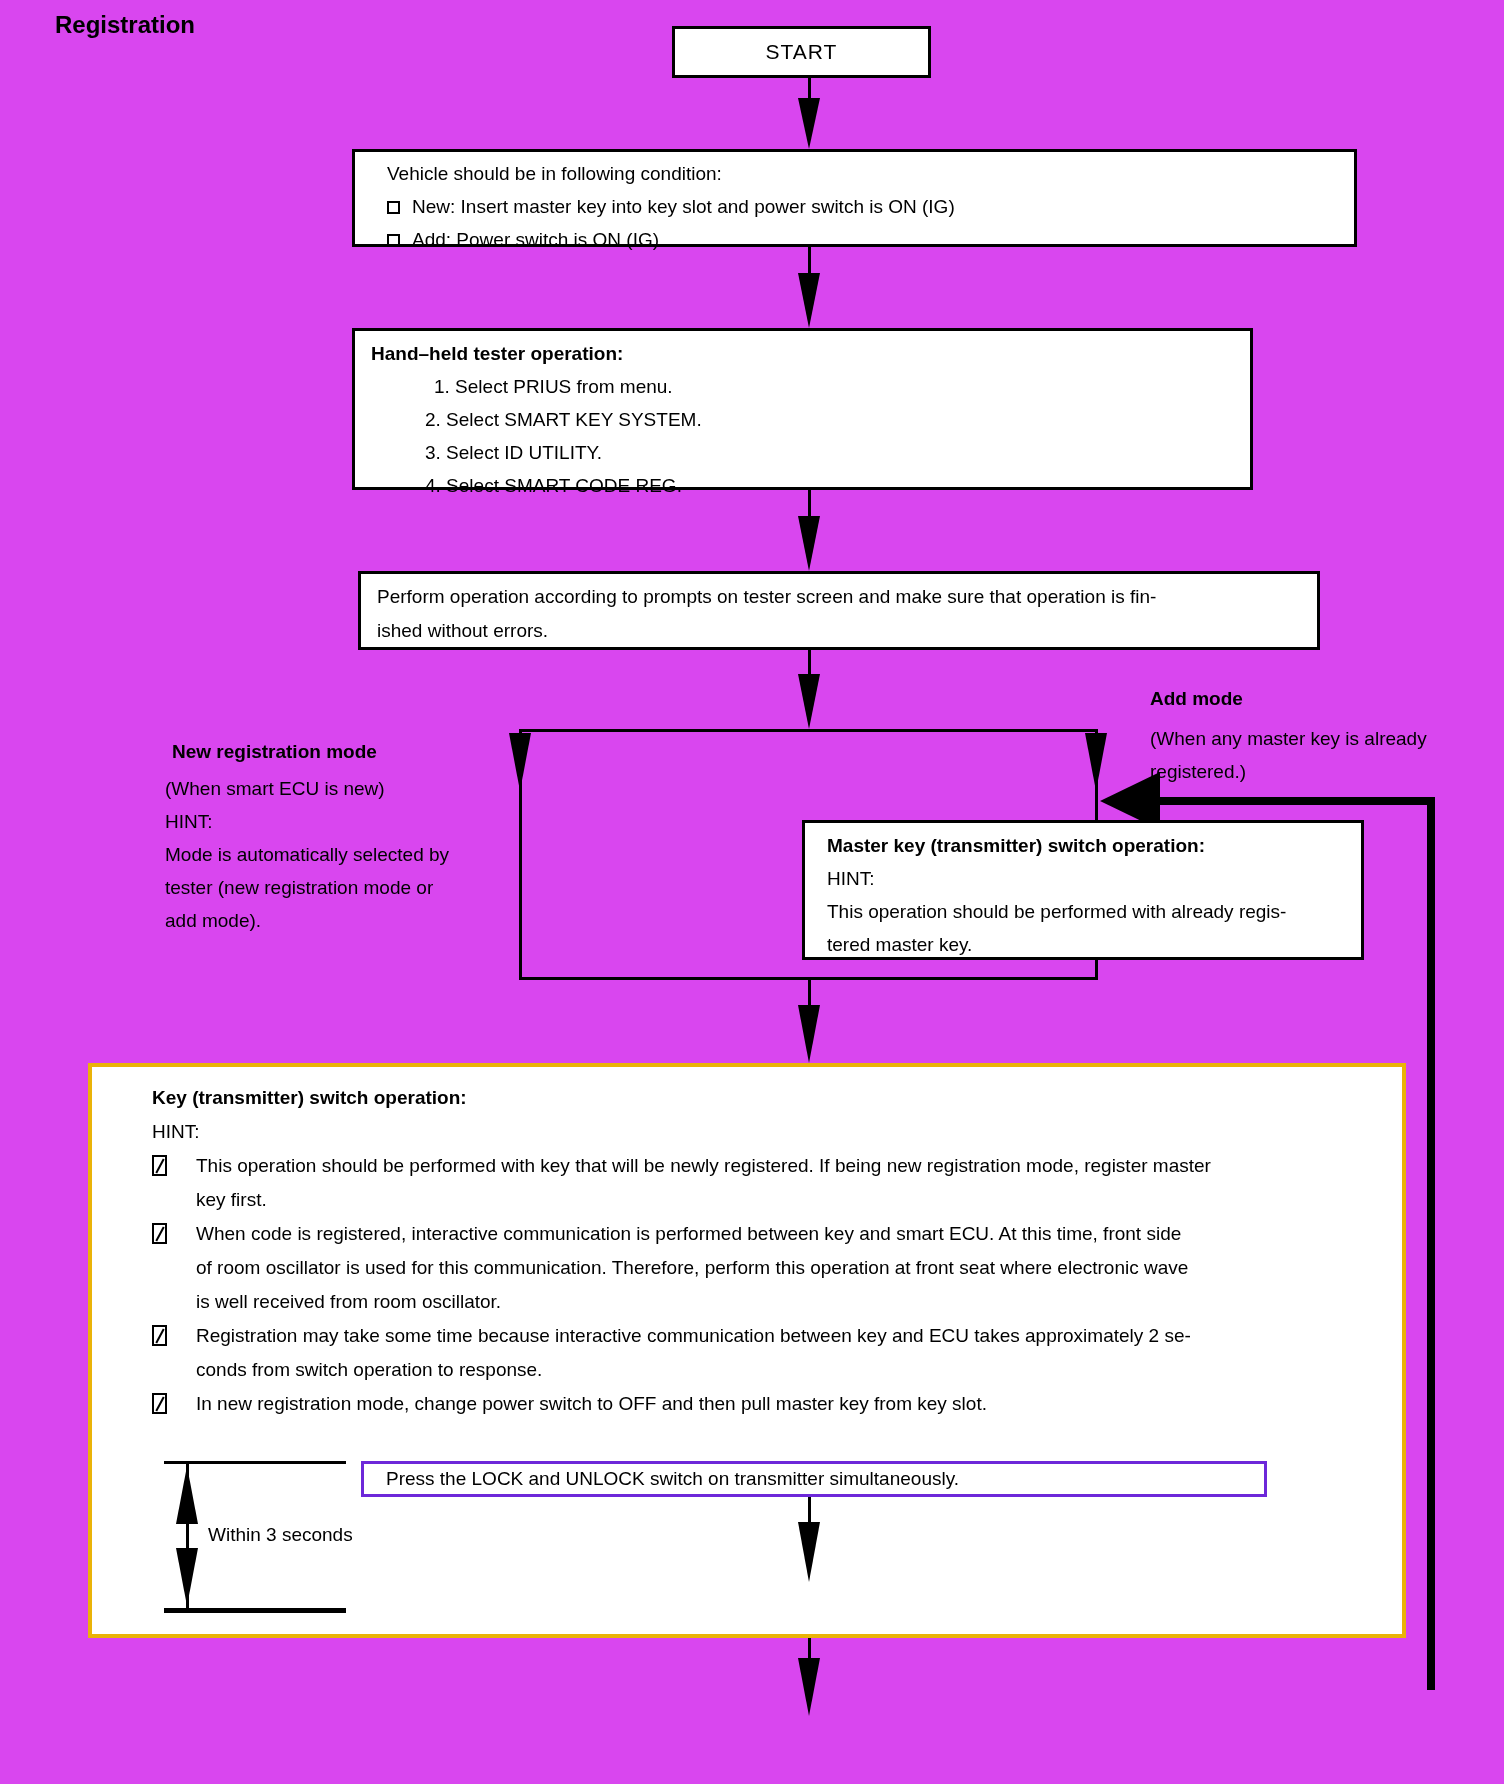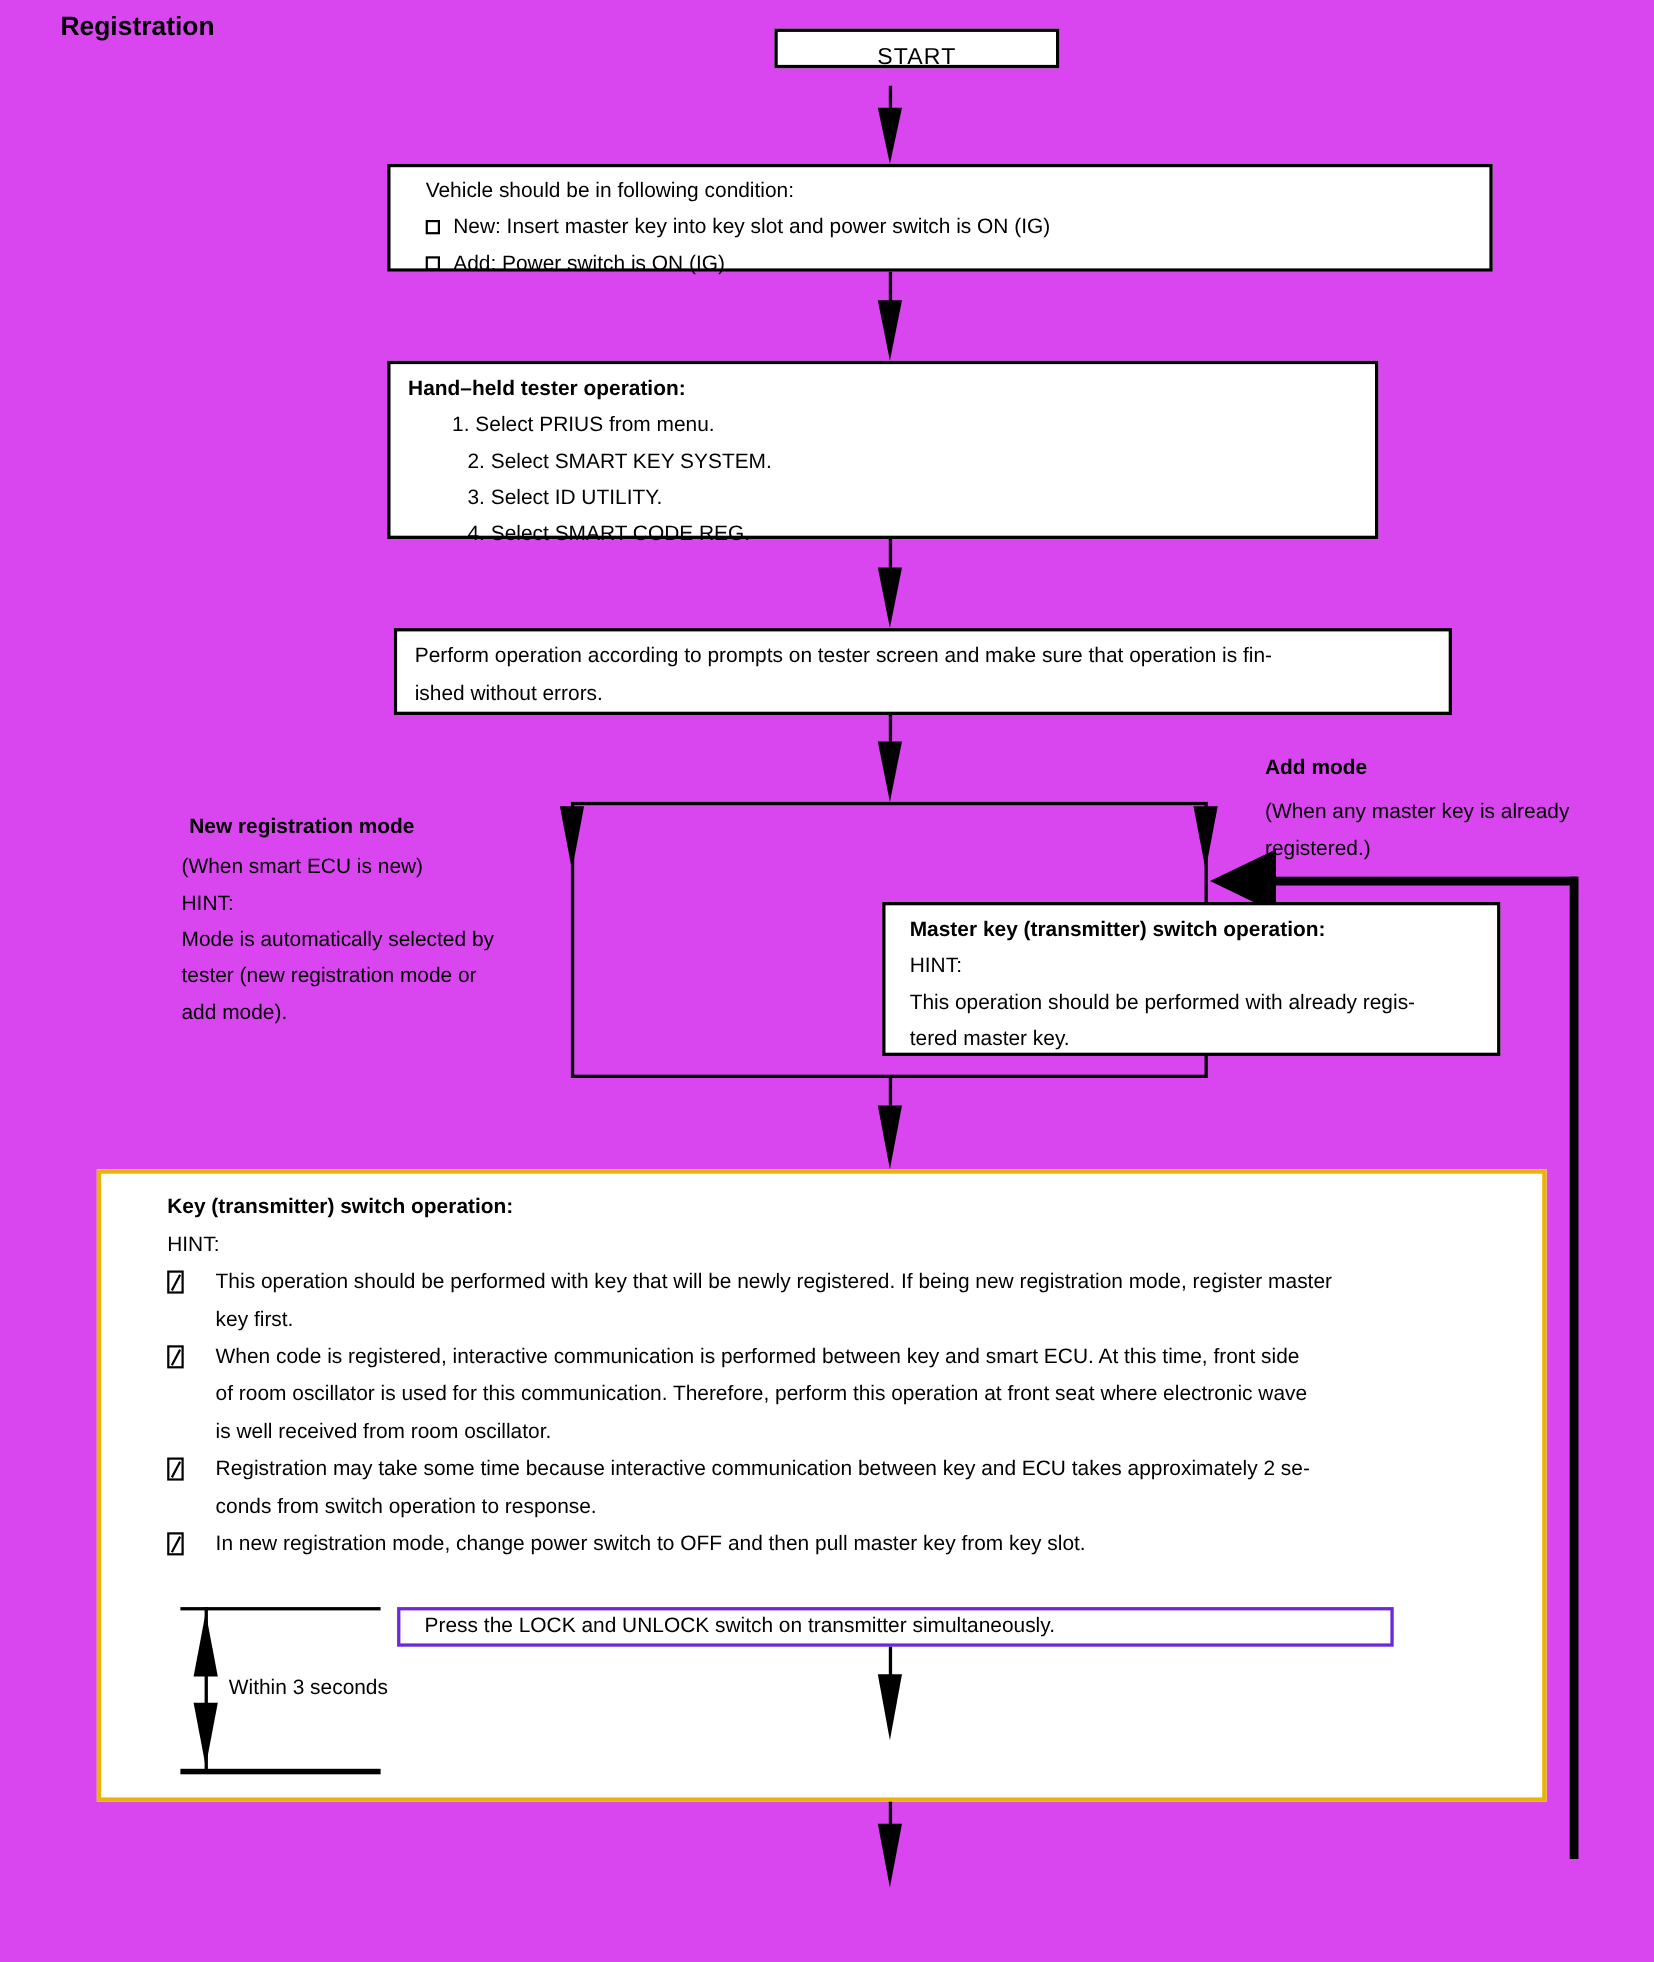--- a/index.html
+++ b/index.html
@@ -36,21 +36,21 @@
     background:#000;transform:rotate(28deg);}
   .rowtext{position:absolute;white-space:nowrap;}
 </style>
 </head>
 <body>
 
 <div id="canvas">
 
   <div class="abs bold" style="left:55px;top:10px;font-size:24px;line-height:30px;">Registration</div>
 
-  <div class="box center" style="left:704px;top:26px;width:259px;height:36px;font-size:21px;line-height:46px;letter-spacing:1px;">
+  <div class="box center" style="left:672px;top:26px;width:259px;height:52px;font-size:21px;line-height:46px;letter-spacing:1px;">
     <span>START</span>
   </div>
 
   <div class="abs" style="left:797px;top:78px;width:24px;height:71px;">
     <div class="vline" style="left:11px;top:0;height:22px;"></div>
     <div class="wedge-down" style="left:1px;top:20px;border-top-width:51px;"></div>
   </div>
 
   <div class="box" style="left:352px;top:149px;width:1005px;height:98px;padding:5px 0 0 32px;">
     <div>Vehicle should be in following condition:</div>
@@ -62,21 +62,21 @@
     </div>
   </div>
 
   <div class="abs" style="left:797px;top:247px;width:24px;height:81px;">
     <div class="vline" style="left:11px;top:0;height:28px;"></div>
     <div class="wedge-down" style="left:1px;top:26px;"></div>
   </div>
 
   <div class="box" style="left:352px;top:328px;width:901px;height:162px;padding:6px 0 0 16px;">
     <div class="bold">Hand–held tester operation:</div>
-    <div style="margin-left:40px;">1. Select PRIUS from menu.</div>
+    <div style="margin-left:63px;">1. Select PRIUS from menu.</div>
     <div style="margin-left:54px;">2. Select SMART KEY SYSTEM.</div>
     <div style="margin-left:54px;">3. Select ID UTILITY.</div>
     <div style="margin-left:54px;">4. Select SMART CODE REG.</div>
   </div>
 
   <div class="abs" style="left:797px;top:490px;width:24px;height:81px;">
     <div class="vline" style="left:11px;top:0;height:28px;"></div>
     <div class="wedge-down" style="left:1px;top:26px;"></div>
   </div>
 

